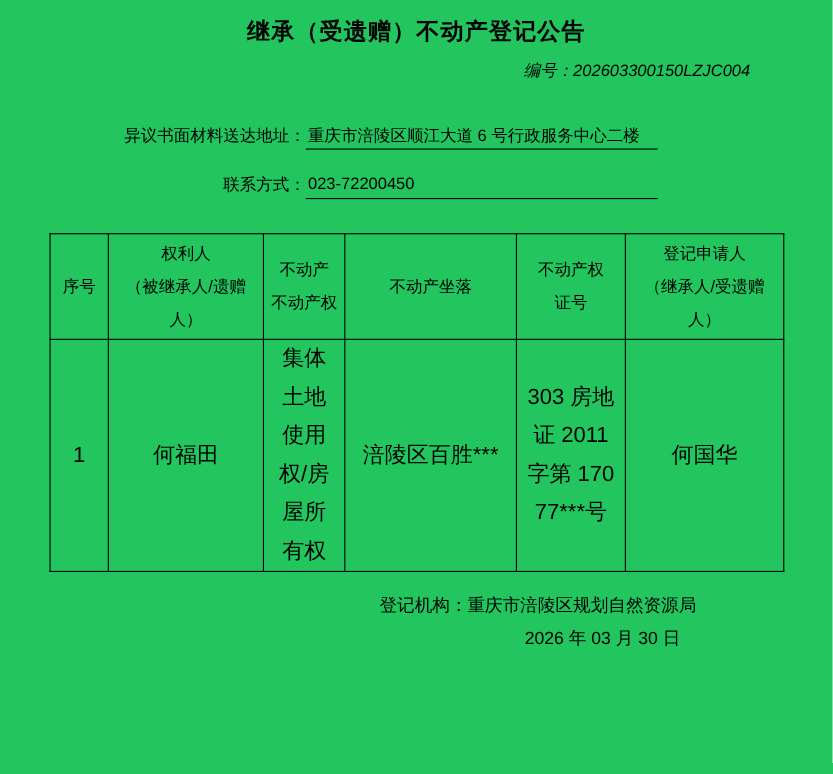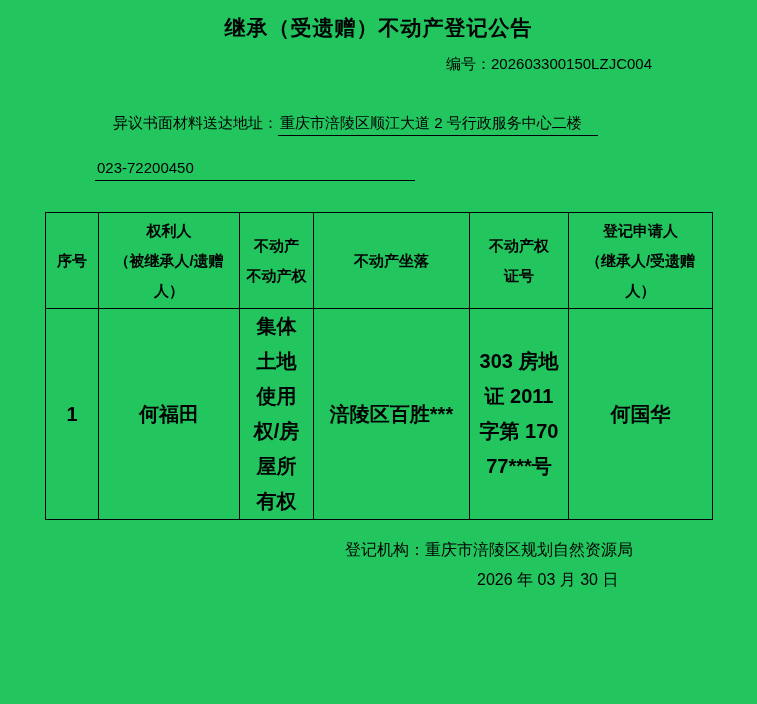--- a/index.html
+++ b/index.html
@@ -15,23 +15,24 @@
   }
   .doc-title {
     padding-top: 14px;
     text-align: center;
     font-size: 21px;
     font-weight: bold;
     letter-spacing: 1px;
   }
   .doc-number-line {
     margin-top: 13px;
-    padding-right: 105px;
+    padding-right: 75px;
     text-align: right;
     font-size: 15px;
+    font-style: italic;
   }
   .notice-paragraph {
     margin: 14px 97px 0 95px;
     font-size: 16px;
     line-height: 35px;
     text-indent: 2em;
     text-align: justify;
   }
   .field-line {
     display: flex;
@@ -55,21 +56,21 @@
   table.reg-table {
     margin: 31px 0 0 45px;
     width: 667px;
     border-collapse: collapse;
     table-layout: fixed;
   }
   .reg-table th, .reg-table td {
     border: 1px solid #000000;
     text-align: center;
     vertical-align: middle;
-    font-weight: bold;
+    font-weight: normal;
     word-break: break-all;
   }
   .reg-table th {
     height: 96px;
     font-size: 15px;
     line-height: 30px;
     white-space: pre-line;
     padding: 0 4px;
   }
   .reg-table td {
@@ -97,24 +98,25 @@
 
   <div class="doc-title">继承（受遗赠）不动产登记公告</div>
 
   <div class="doc-number-line">
     <span>编号：</span><span>202603300150LZJC004</span>
   </div>
 
 
   <div class="field-line address">
     <span class="field-label">异议书面材料送达地址：</span>
-    <span class="field-value">重庆市涪陵区顺江大道 2 号行政服务中心二楼</span>
+    <span class="field-value">重庆市涪陵区顺江大道 6 号行政服务中心二楼</span>
   </div>
 
   <div class="field-line contact">
+    <span class="field-label">联系方式：</span>
     <span class="field-value">023-72200450</span>
   </div>
 
   <table class="reg-table">
     <colgroup>
       <col style="width:53px">
       <col style="width:141px">
       <col style="width:74px">
       <col style="width:156px">
       <col style="width:99px">

